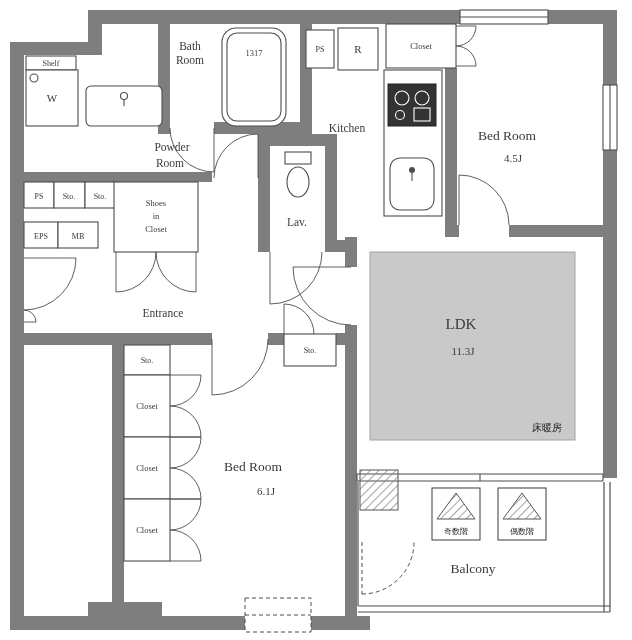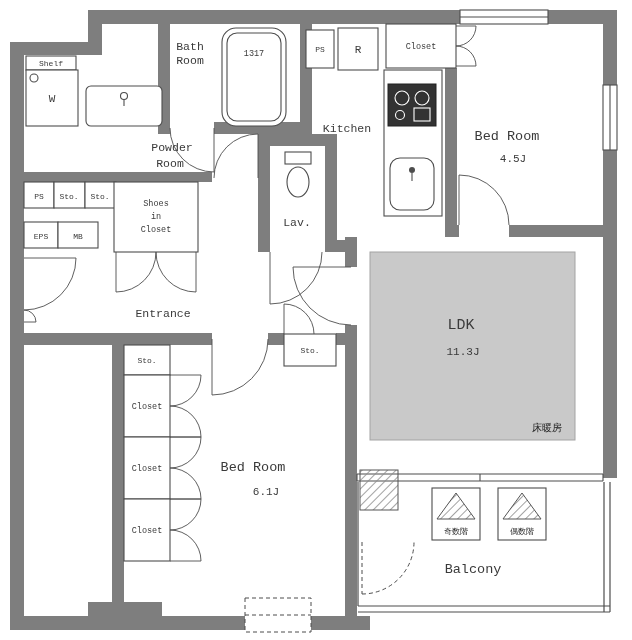--- a/index.html
+++ b/index.html
@@ -1,16 +1,16 @@
 <!DOCTYPE html>
 <html><head>
 <meta charset="utf-8">
 <style>
   html,body{margin:0;padding:0;background:#fff;}
-  #stage{position:relative;width:632px;height:640px;background:#fff;font-family:Liberation Mono, monospace;}
+  #stage{position:relative;width:632px;height:640px;background:#fff;font-family:Liberation Serif, serif;}
   svg{display:block;}
   .wall{fill:#7e7e7e;stroke:none;}
   .thin{fill:#ffffff;stroke:#4d4d4d;stroke-width:1.1;}
   .thin-nf{fill:none;stroke:#4d4d4d;stroke-width:1.1;}
   .arc{fill:none;stroke:#4d4d4d;stroke-width:0.9;}
   .dashed{fill:#ffffff;stroke:#4d4d4d;stroke-width:1;stroke-dasharray:4 3;}
   .dashed-nf{fill:none;stroke:#4d4d4d;stroke-width:1;stroke-dasharray:4 3;}
   .rail{fill:none;stroke:#4d4d4d;stroke-width:1.2;}
   .heat{fill:#c9c9c9;stroke:#a3a3a3;stroke-width:1;}
   .dark{fill:#333333;stroke:#222222;stroke-width:1;}

